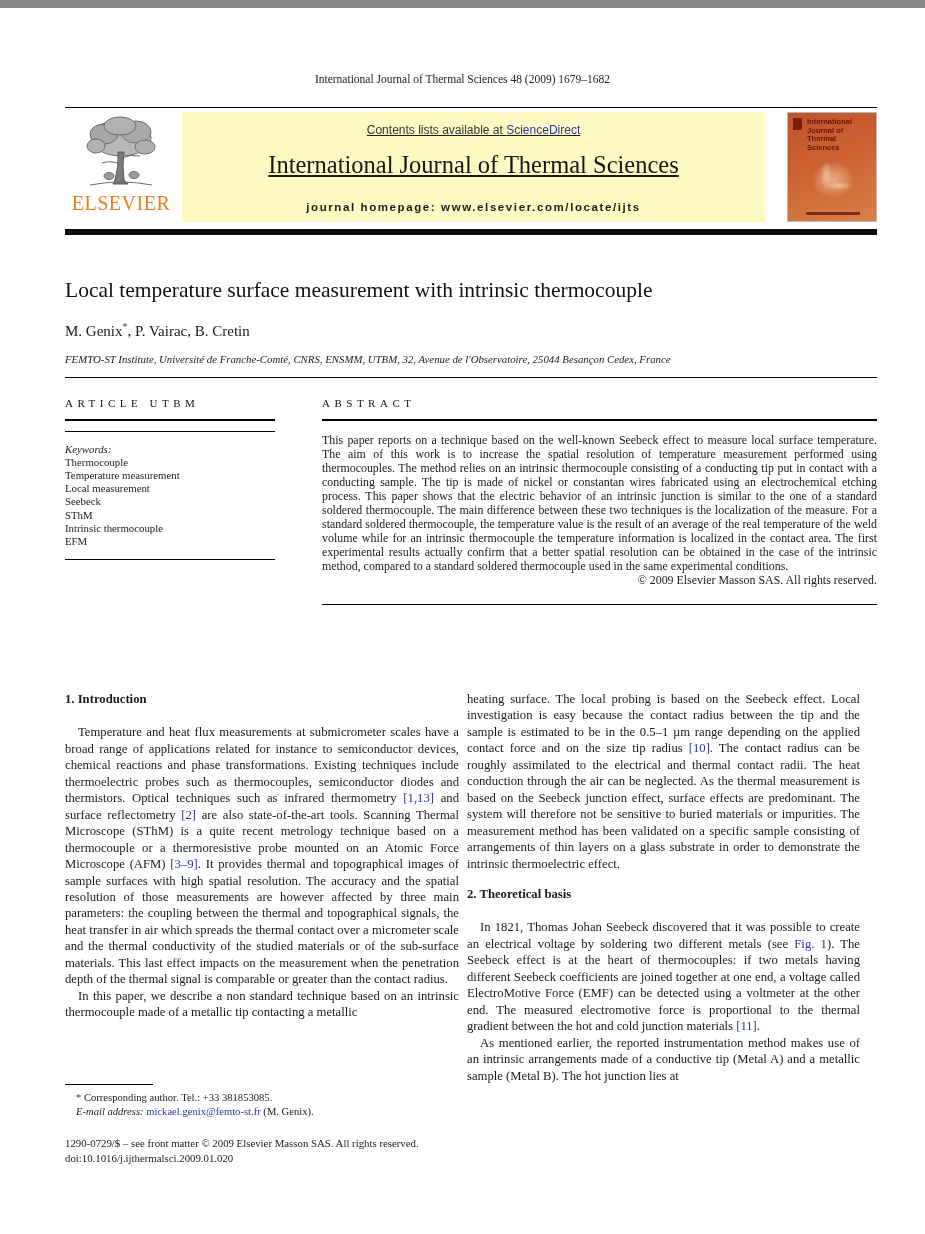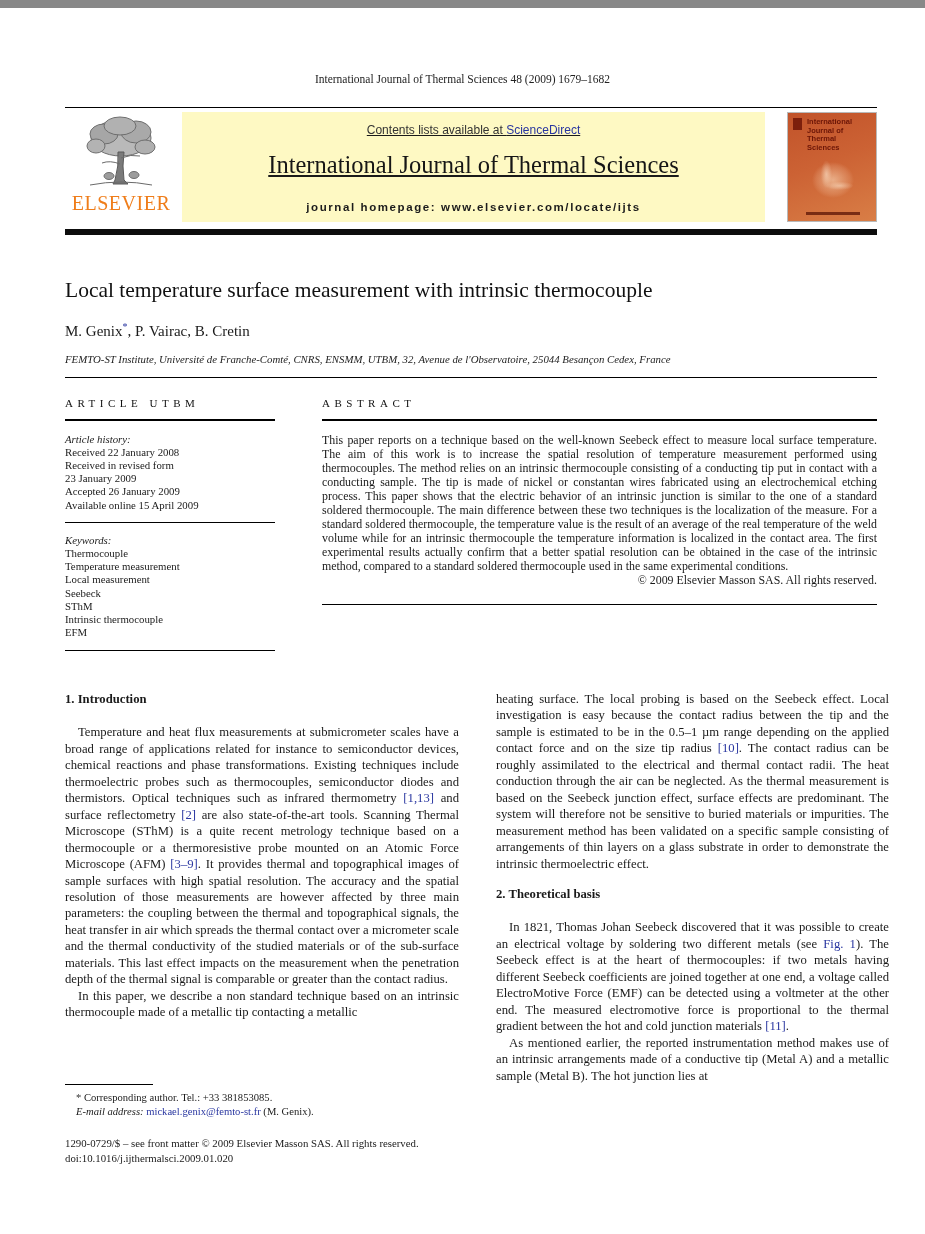--- a/index.html
+++ b/index.html
@@ -61,21 +61,21 @@
   .kw-rule { margin-top:10px; }
   .kw-block { margin-top:11px; }
   .info-bottom-rule { margin-top:11px; }
   .abstract-text { margin-top:12px; font-size:11.9px; line-height:14px; text-align:justify; }
   .abstract-copy { text-align:right; font-size:11.9px; margin-top:0px; }
   .abs-bottom-rule { margin-top:16px; }
 
   
   .col { font-size:12.7px; line-height:16.45px; text-align:justify; }
   .col-left { top:683px; left:65px; width:394px; }
-  .col-right { top:683px; left:496px; width:393px; }
+  .col-right { top:683px; left:467px; width:393px; }
   .body-h { font-weight:bold; font-size:12.7px; text-align:left; }
   .h-intro { margin-bottom:17px; }
   .h-theory { margin-top:14px; margin-bottom:17px; }
   .para { text-indent:13px; }
   .para-noindent { text-indent:0; }
 
   
   .footnote { top:1076px; left:65px; width:410px; font-size:10.6px; line-height:13.8px; }
   .fn-rule { width:88px; height:1px; background:#000; margin-bottom:6px; }
   .fn-line { padding-left:11px; }
@@ -137,30 +137,20 @@
 
   <div class="abs art-affil">FEMTO-ST Institute, Université de Franche-Comté, CNRS, ENSMM, UTBM, 32, Avenue de l'Observatoire, 25044 Besançon Cedex, France</div>
 
   <div class="abs rule rule-under-affil"></div>
 
   <div class="abs info-wrap">
 
     <div class="info-left">
       <div class="sec-head">ARTICLE UTBM</div>
       <div class="head-rule"></div>
-      <div class="hist-block">
-        <div class="info-label">Article history:</div>
-        <div class="info-lines">
-            <div>Received 22 January 2008</div>
-            <div>Received in revised form</div>
-            <div>23 January 2009</div>
-            <div>Accepted 26 January 2009</div>
-            <div>Available online 15 April 2009</div>
-          </div>
-      </div>
       <div class="mid-rule kw-rule"></div>
       <div class="kw-block">
         <div class="info-label">Keywords:</div>
         <div class="info-lines">
             <div>Thermocouple</div>
             <div>Temperature measurement</div>
             <div>Local measurement</div>
             <div>Seebeck</div>
             <div>SThM</div>
             <div>Intrinsic thermocouple</div>

